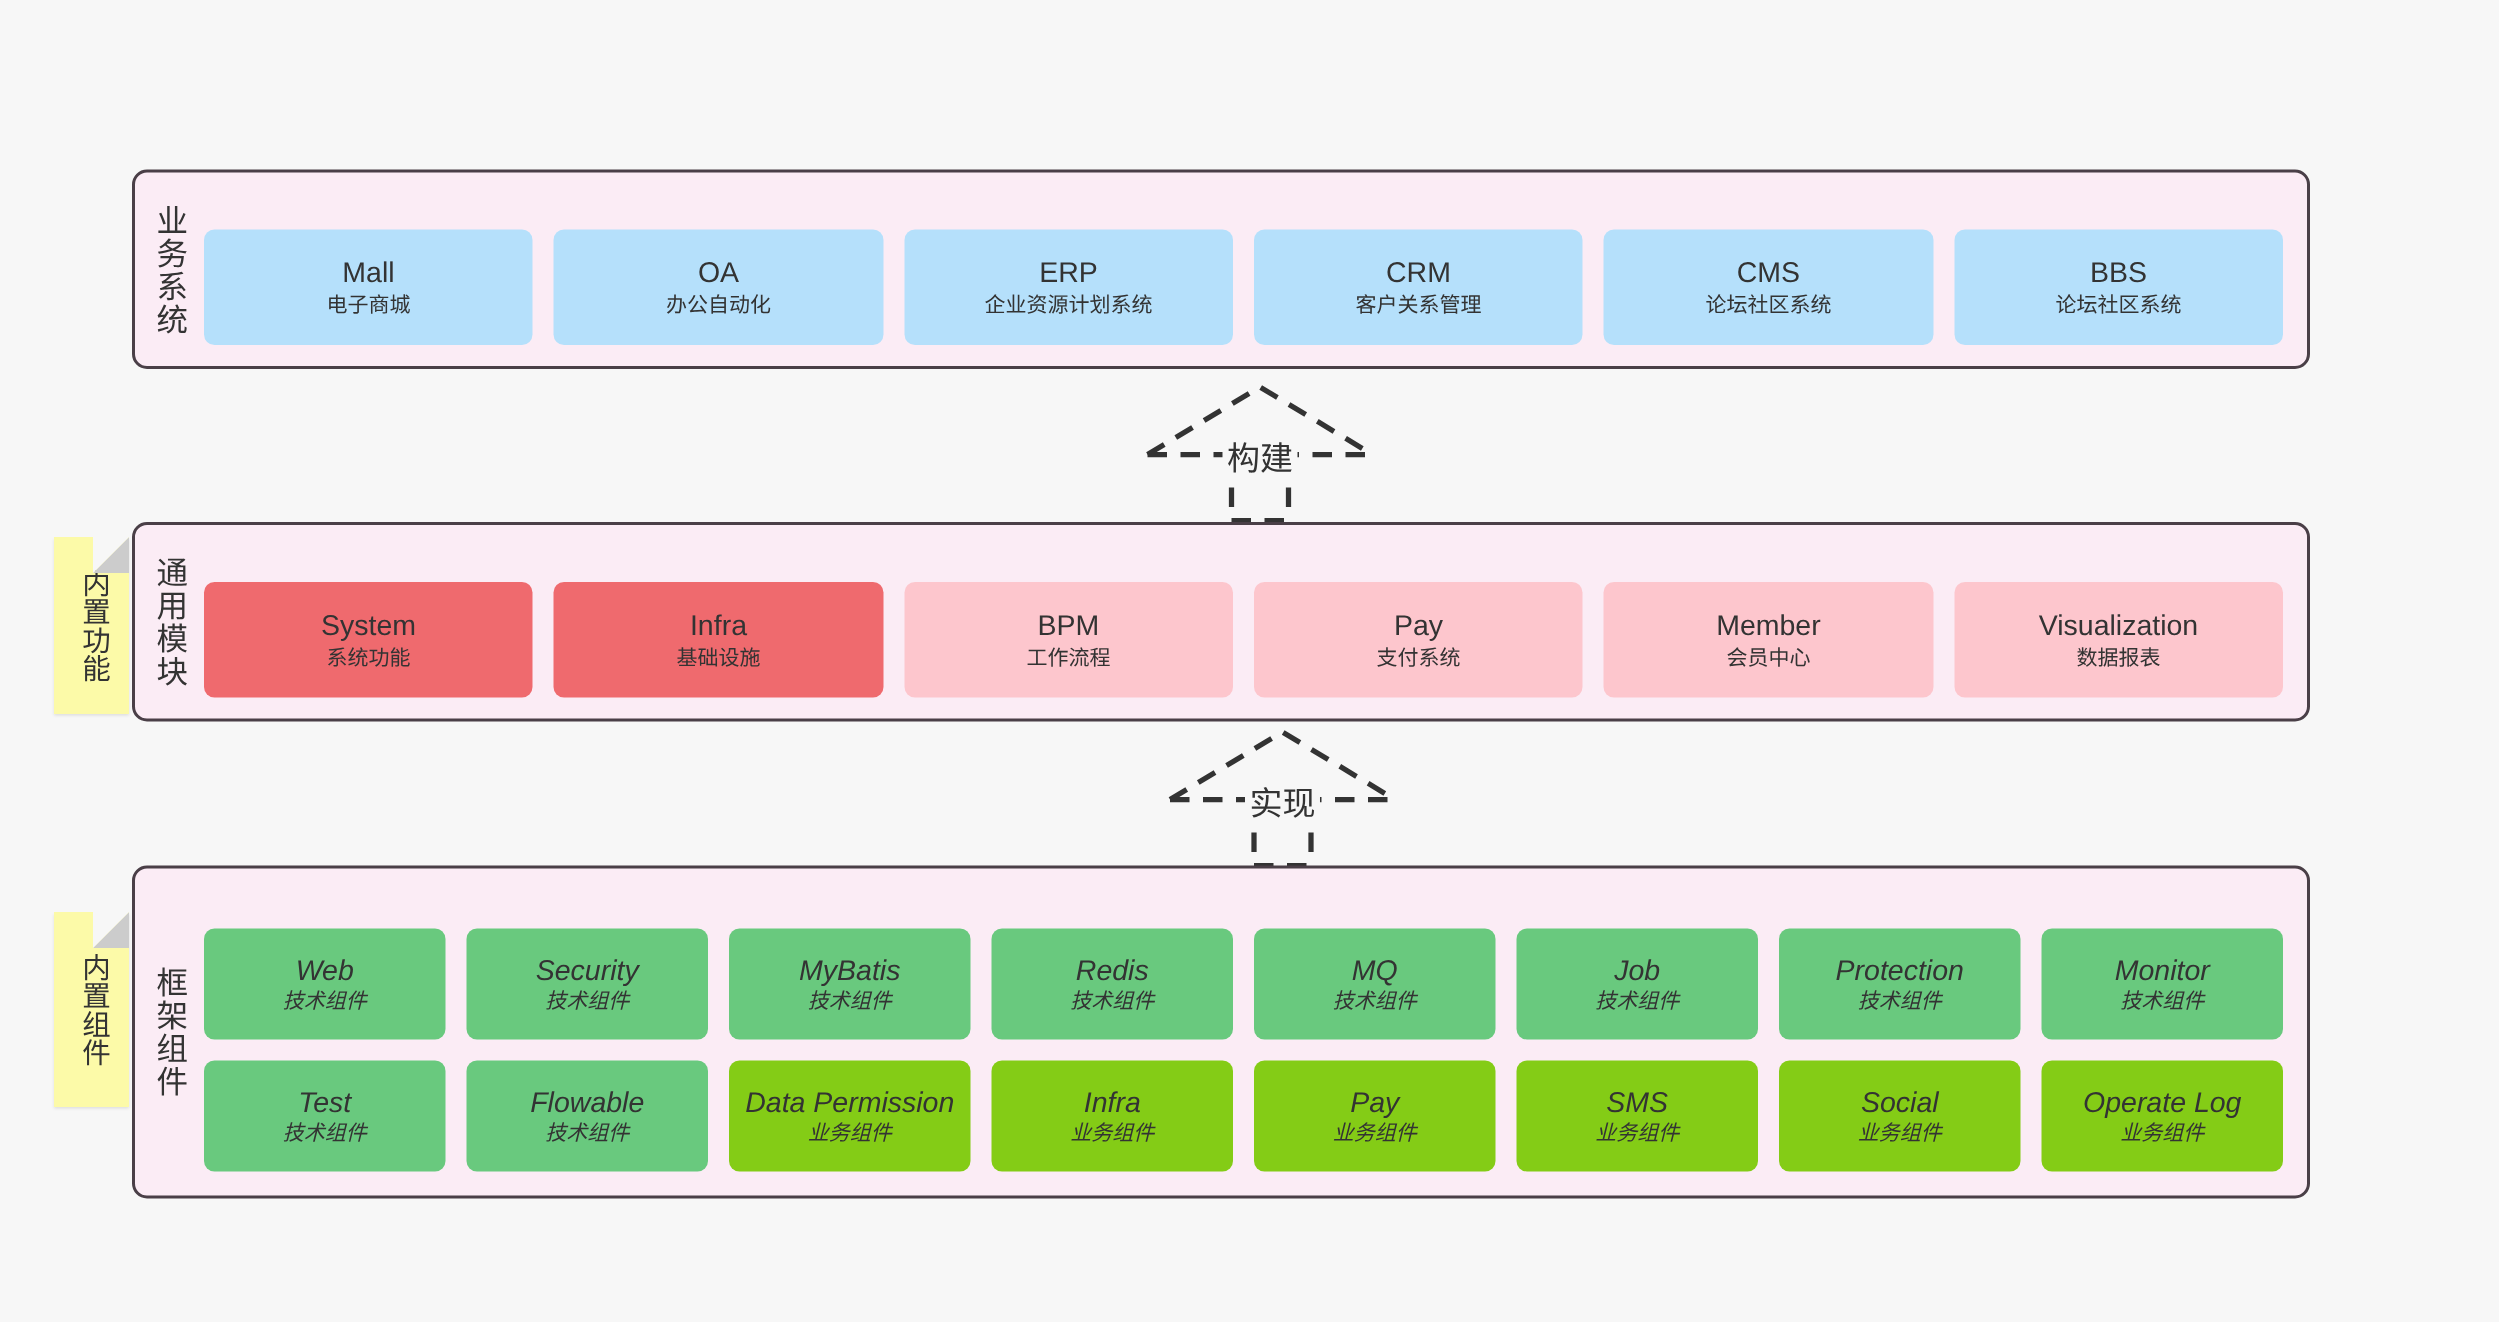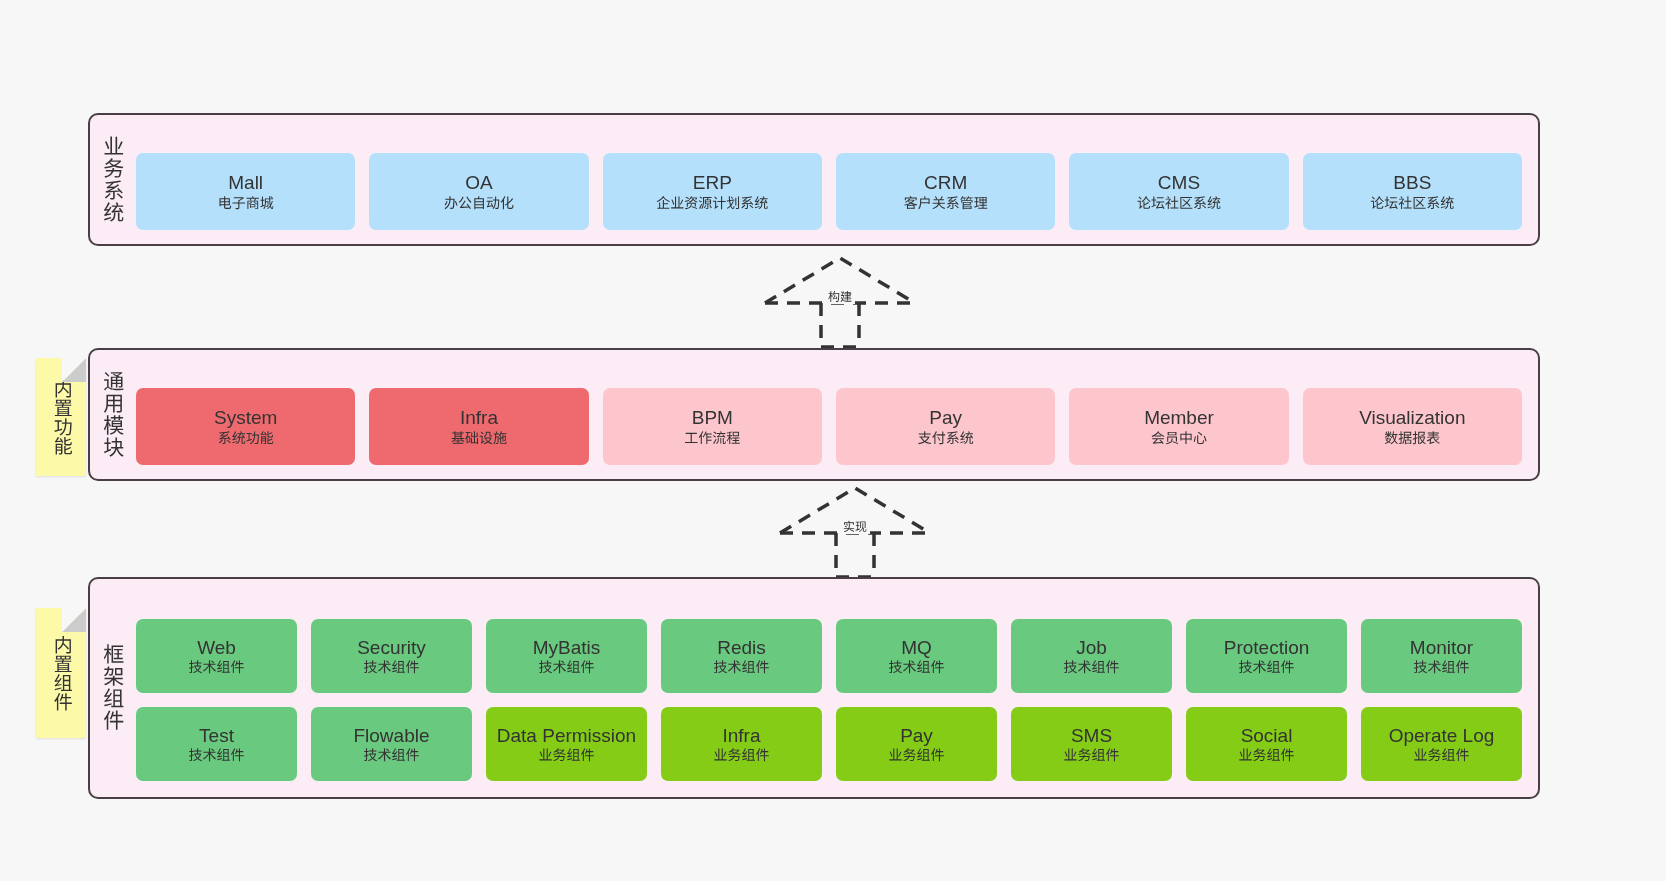--- a/index.html
+++ b/index.html
@@ -57,20 +57,21 @@
   }
   .cards.two-row {
     flex-direction: column;
     gap: 14px;
     padding: 16px 16px 16px 2px;
   }
   .cards-row {
     display: flex;
     gap: 14px;
     flex: 1 1 auto;
+    font-style: italic;
   }
 
   .card {
     flex: 1 1 0;
     border-radius: 7px;
     display: flex;
     flex-direction: column;
     align-items: center;
     justify-content: center;
     text-align: center;
@@ -146,21 +147,21 @@
     height: 96px;
   }
   .connector svg { display: block; overflow: visible; }
   .connector .conn-label {
     position: absolute;
     left: 50%;
     transform: translateX(-50%);
     top: 34px;
     background: #f7f7f7;
     padding: 0 3px;
-    font-size: 12px;
+    font-size: 22px;
     color: #333333;
     white-space: nowrap;
     user-select: none;
   }
   #connector-build   { left: 755px; top: 253px; }
   #connector-realize { left: 770px; top: 483px; }
 </style>
 </head>
 <body>
 

